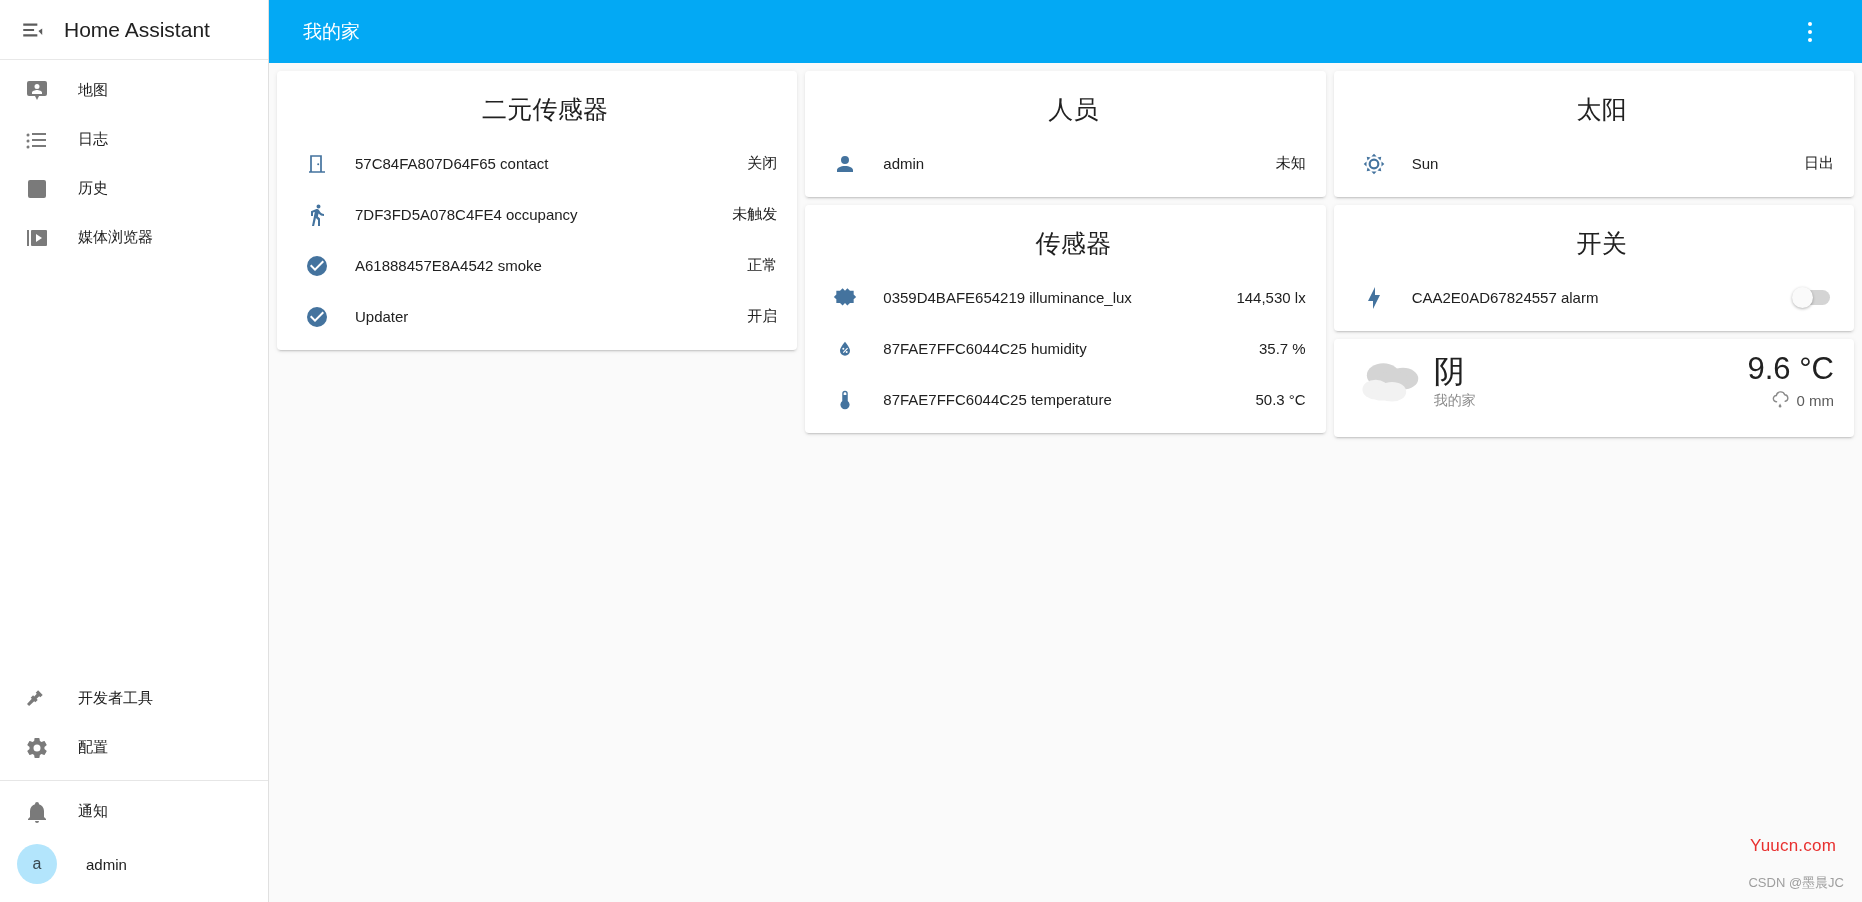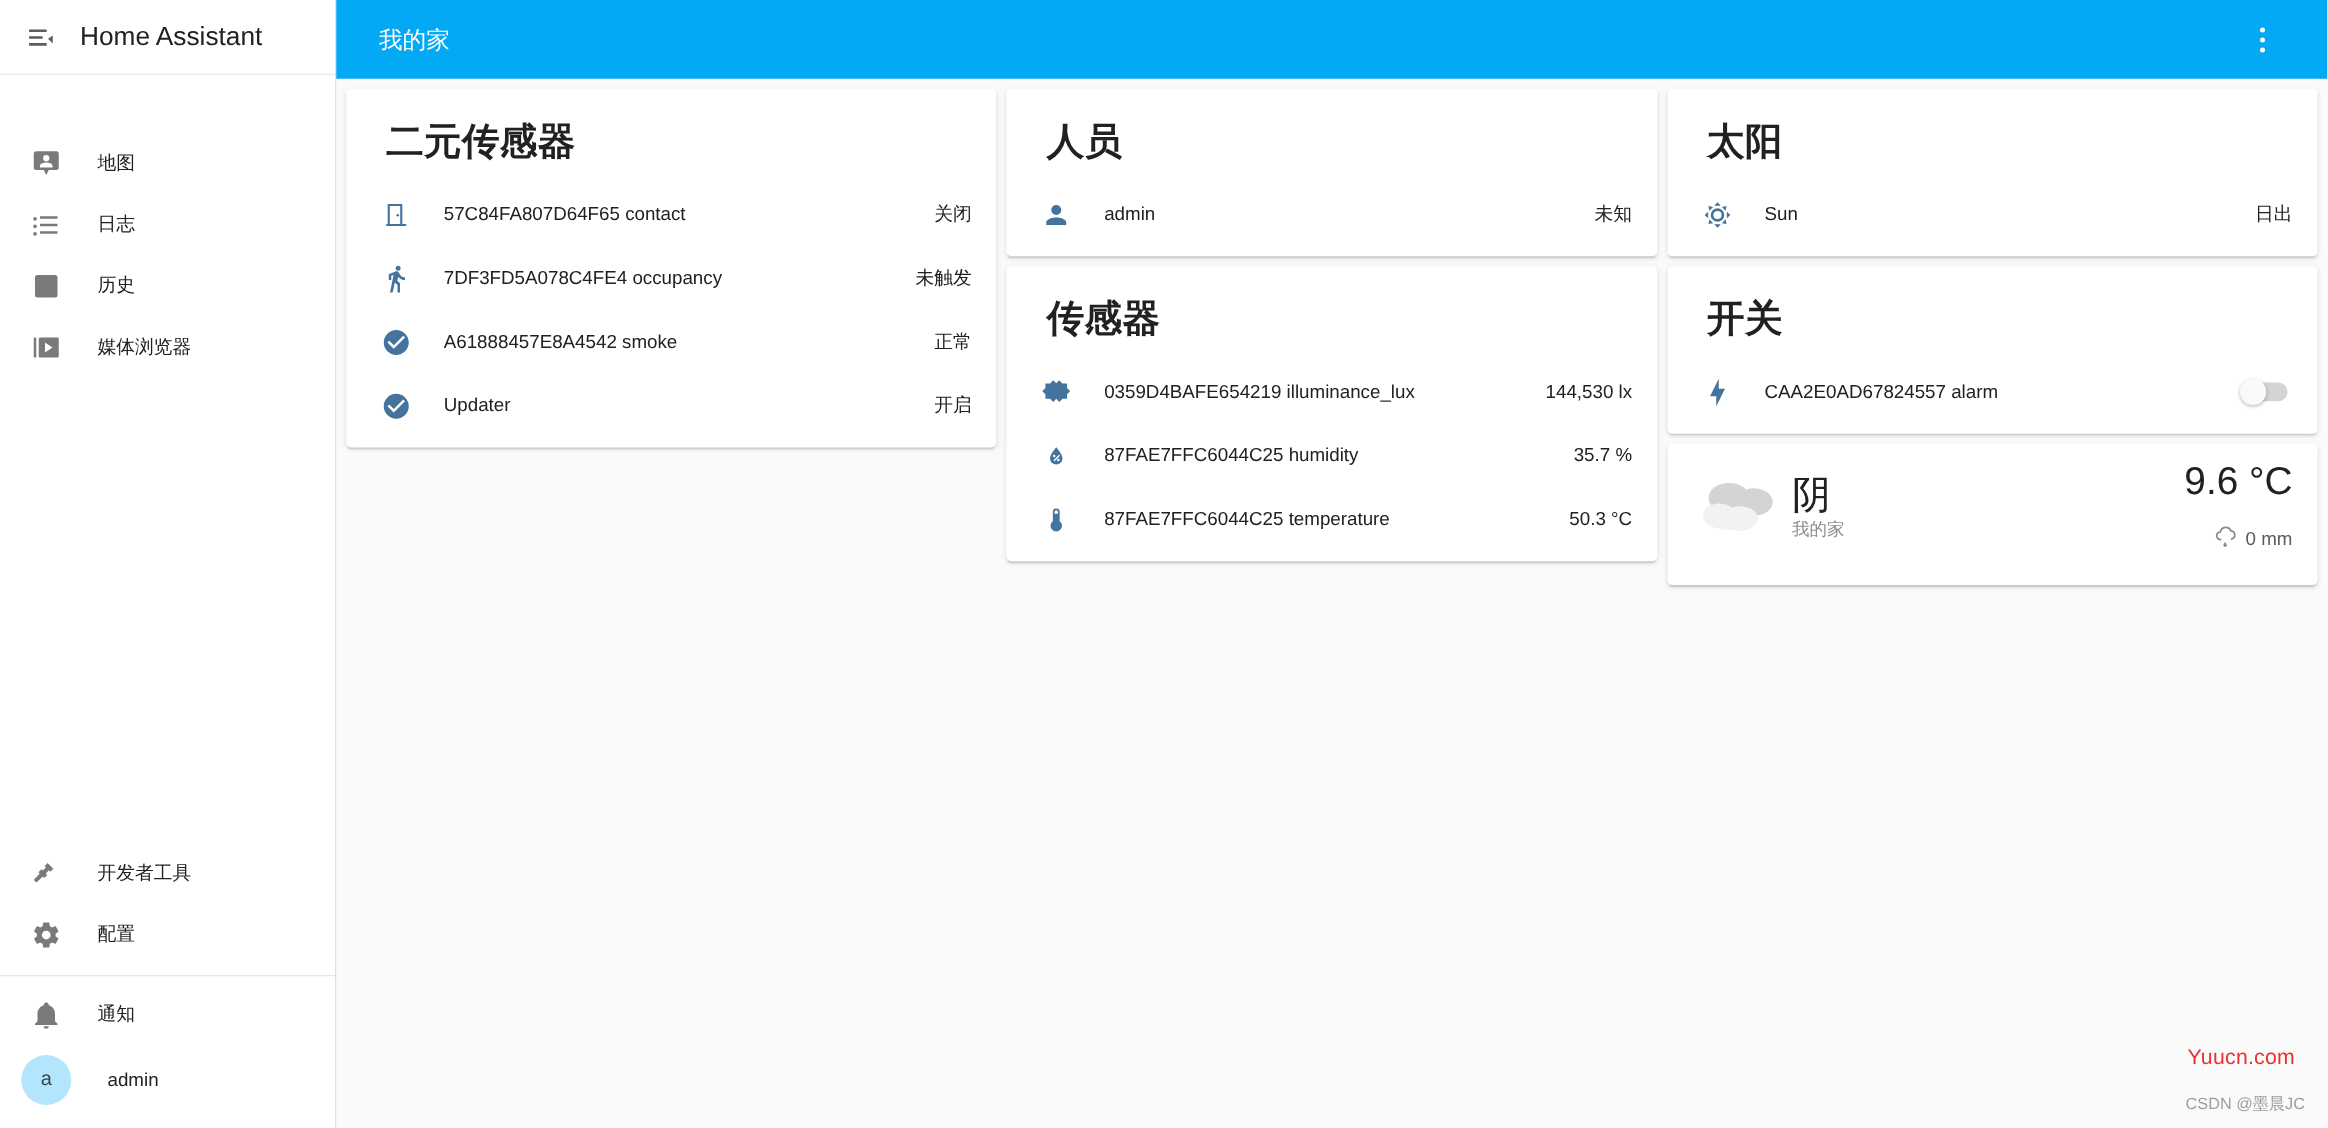--- a/index.html
+++ b/index.html
@@ -7,21 +7,21 @@
     width: 1862px; height: 902px;
     font-family: "Liberation Sans", "DejaVu Sans", sans-serif;
     background: #fafafa; overflow: hidden;
   }
   .app { display: flex; width: 1862px; height: 902px; position: relative; }
 
   
   .sidebar {
     width: 269px; height: 902px; background: #fff;
     border-right: 1px solid #e0e0e0;
-    display: flex; flex-direction: column; flex: 0 0 269px; gap: 40px;
+    display: flex; flex-direction: column; flex: 0 0 269px;
   }
   .sb-header {
     height: 60px; display: flex; align-items: center;
     padding: 0 0 0 10px; border-bottom: 1px solid #e8e8e8; flex: 0 0 60px;
   }
   .sb-menu-btn {
     width: 46px; height: 46px; display: flex; align-items: center;
     justify-content: center; border-radius: 50%; cursor: pointer;
   }
   .sb-title {
@@ -75,22 +75,22 @@
   .columns { display: flex; gap: 0; padding: 0 4px; }
   .col { flex: 1 1 0; min-width: 0; padding: 0 4px; }
 
   .card {
     background: #fff; border-radius: 4px;
     box-shadow: 0 2px 2px 0 rgba(0,0,0,.06), 0 1px 5px 0 rgba(0,0,0,.08),
                 0 3px 1px -2px rgba(0,0,0,.10);
     margin-bottom: 8px; padding: 0 16px 8px 16px;
   }
   .card-title {
-    font-size: 30px; color: #212121; font-weight: 700;
-    padding: 22px 0 12px 16px; letter-spacing: .3px;
+    font-size: 25px; color: #212121; font-weight: 400;
+    padding: 22px 0 12px 16px; letter-spacing: .3px; text-align: center;
   }
   .row {
     display: flex; align-items: center; height: 51px; cursor: pointer;
     padding: 0 4px;
   }
   .row-ic {
     width: 40px; flex: 0 0 40px; display: flex; align-items: center;
     justify-content: center; color: #44739e;
   }
   .row-name {
@@ -117,21 +117,21 @@
 
   
   .weather { display: flex; align-items: center; padding: 14px 4px 16px 0; }
   .w-icon { width: 84px; flex: 0 0 84px; display: flex; align-items: center; justify-content: center; }
   .w-mid { flex: 1 1 auto; }
   .w-state { font-size: 31px; color: #212121; line-height: 1.05; }
   .w-loc { font-size: 14px; color: #8c8c8c; margin-top: 3px; }
   .w-right { text-align: right; }
   .w-temp { font-size: 31px; color: #212121; line-height: 1.05; white-space: nowrap;}
   .w-precip { font-size: 15px; color: #5c5c5c; display: flex; align-items: center;
-              justify-content: flex-end; gap: 5px; margin-top: 17px; }
+              justify-content: flex-end; gap: 5px; margin-top: 3px; }
 
   
   .wm-red { position: absolute; right: 26px; bottom: 46px;
             color: #e8302f; font-size: 17px; letter-spacing: .2px; }
   .wm-gray { position: absolute; right: 18px; bottom: 10px;
              color: #9e9e9e; font-size: 13px; }
 </style>
 </head>
 <body>
 

